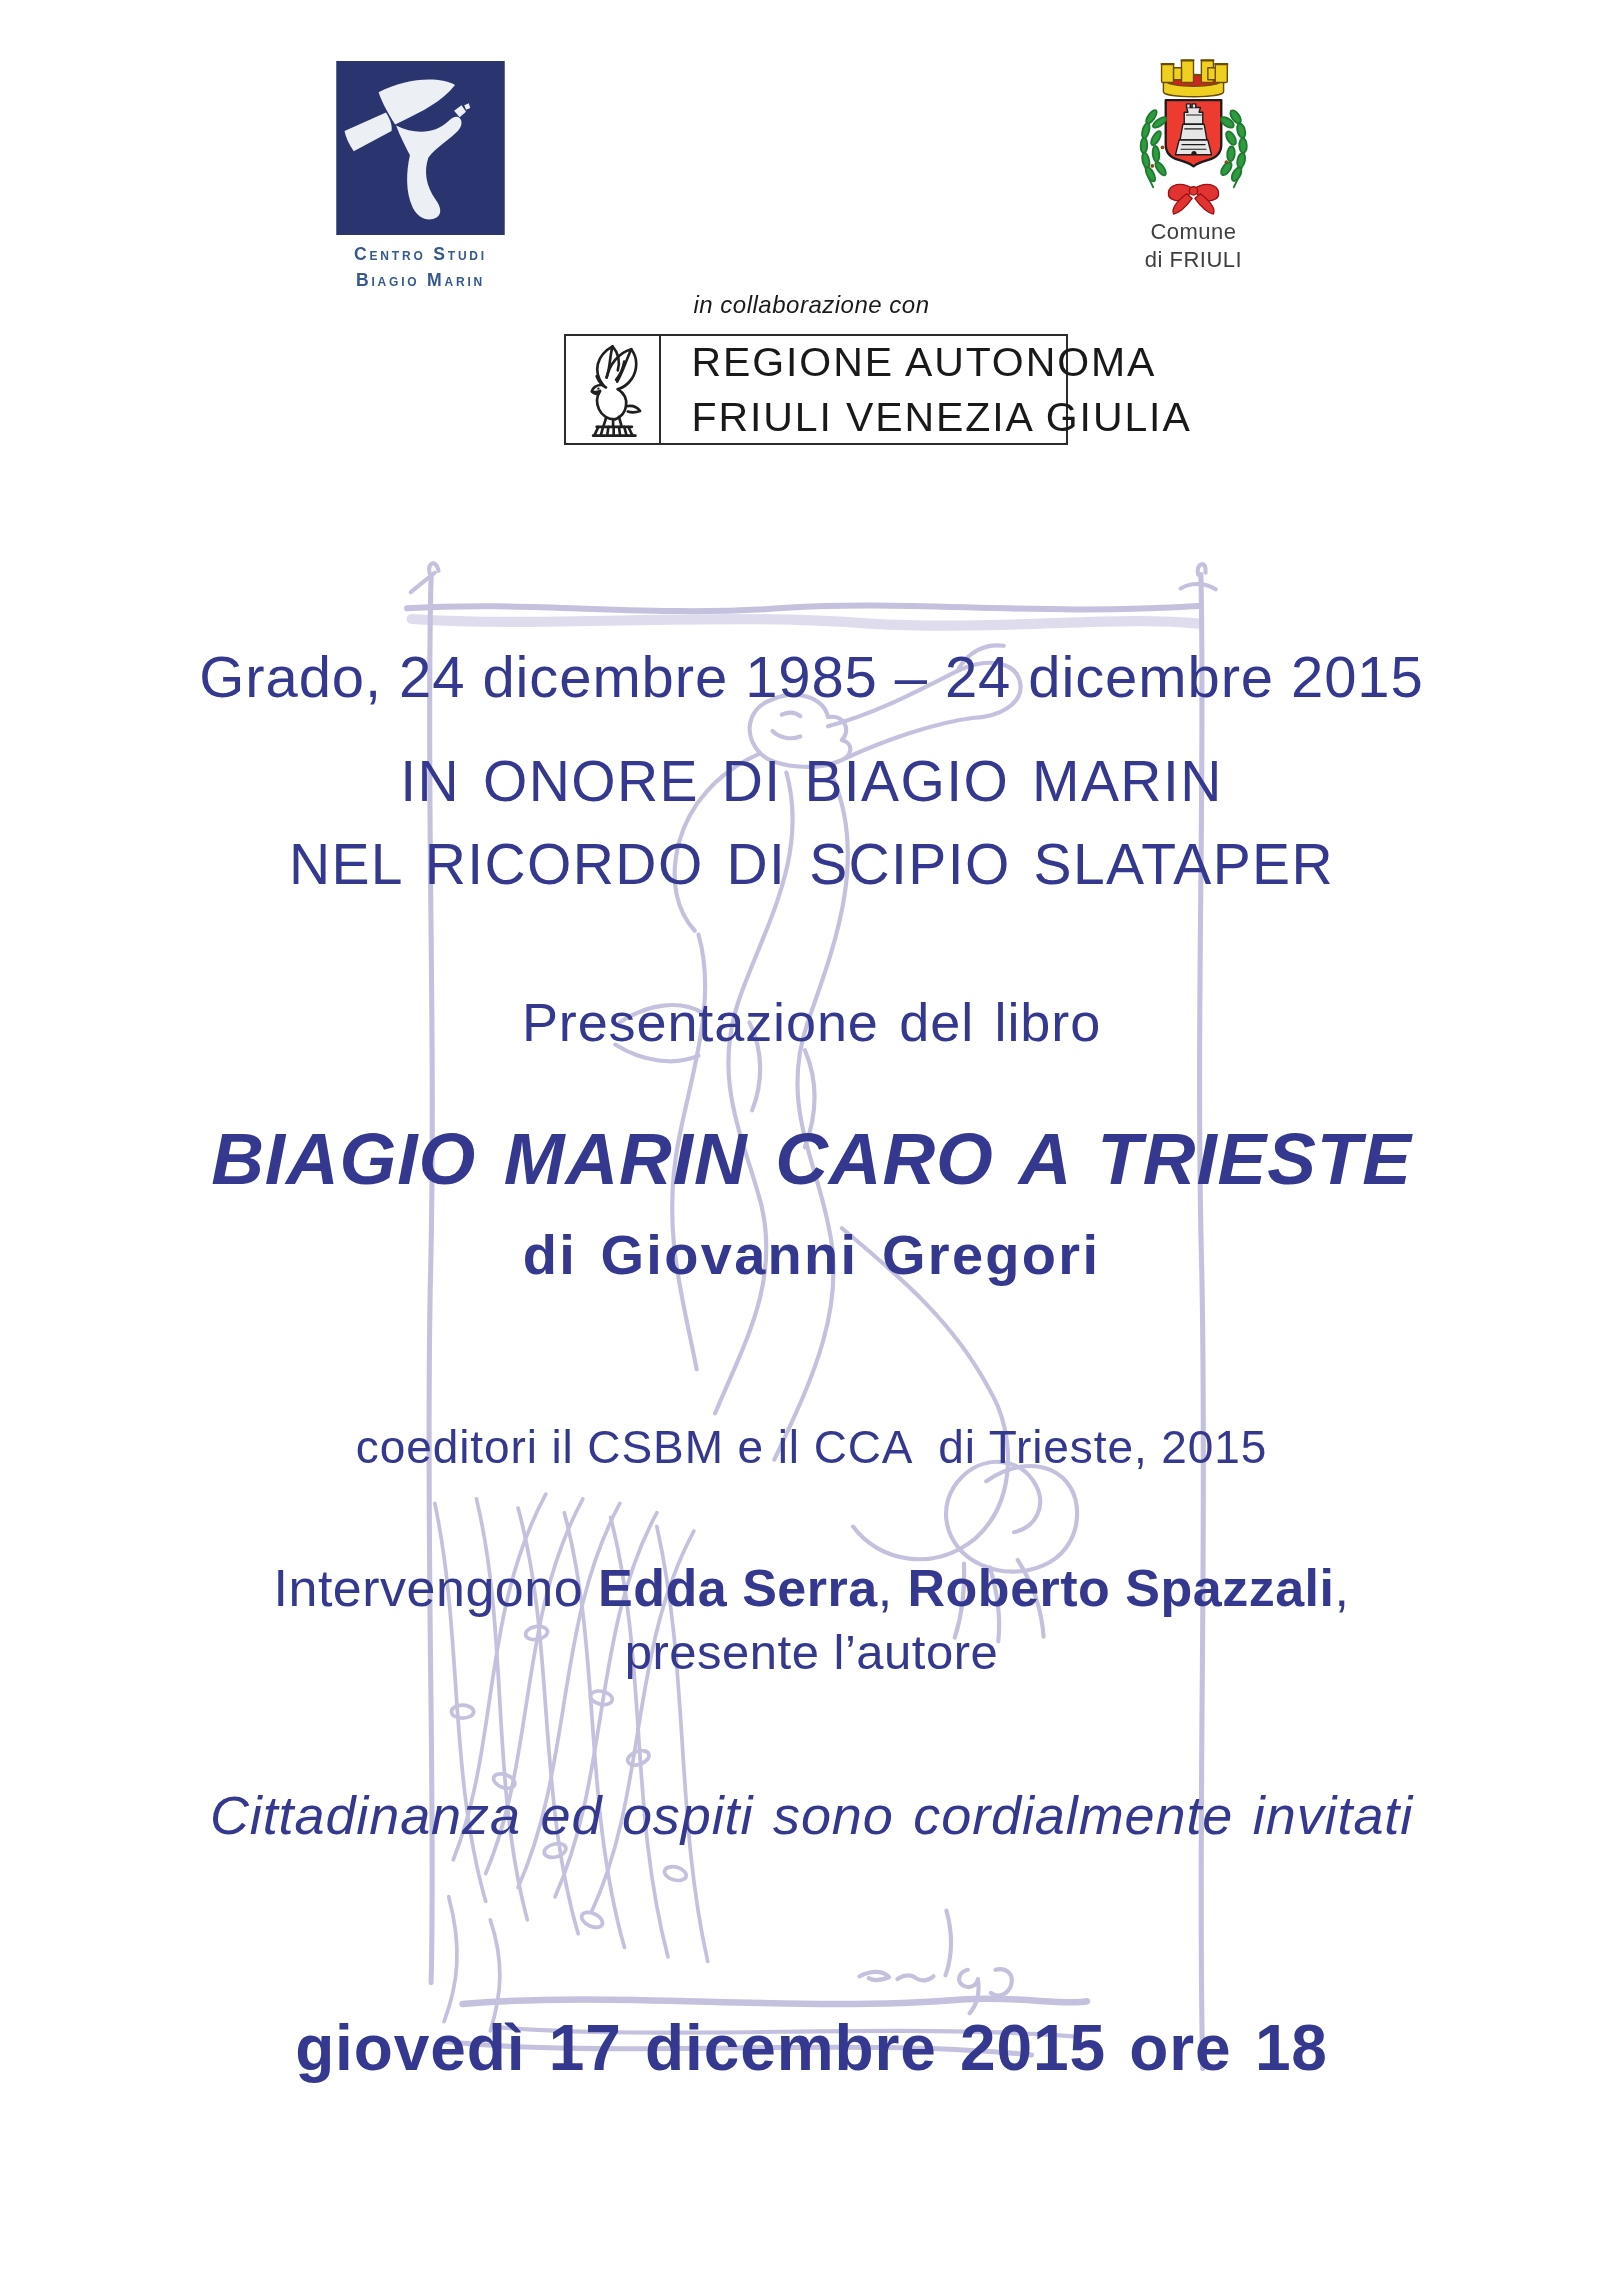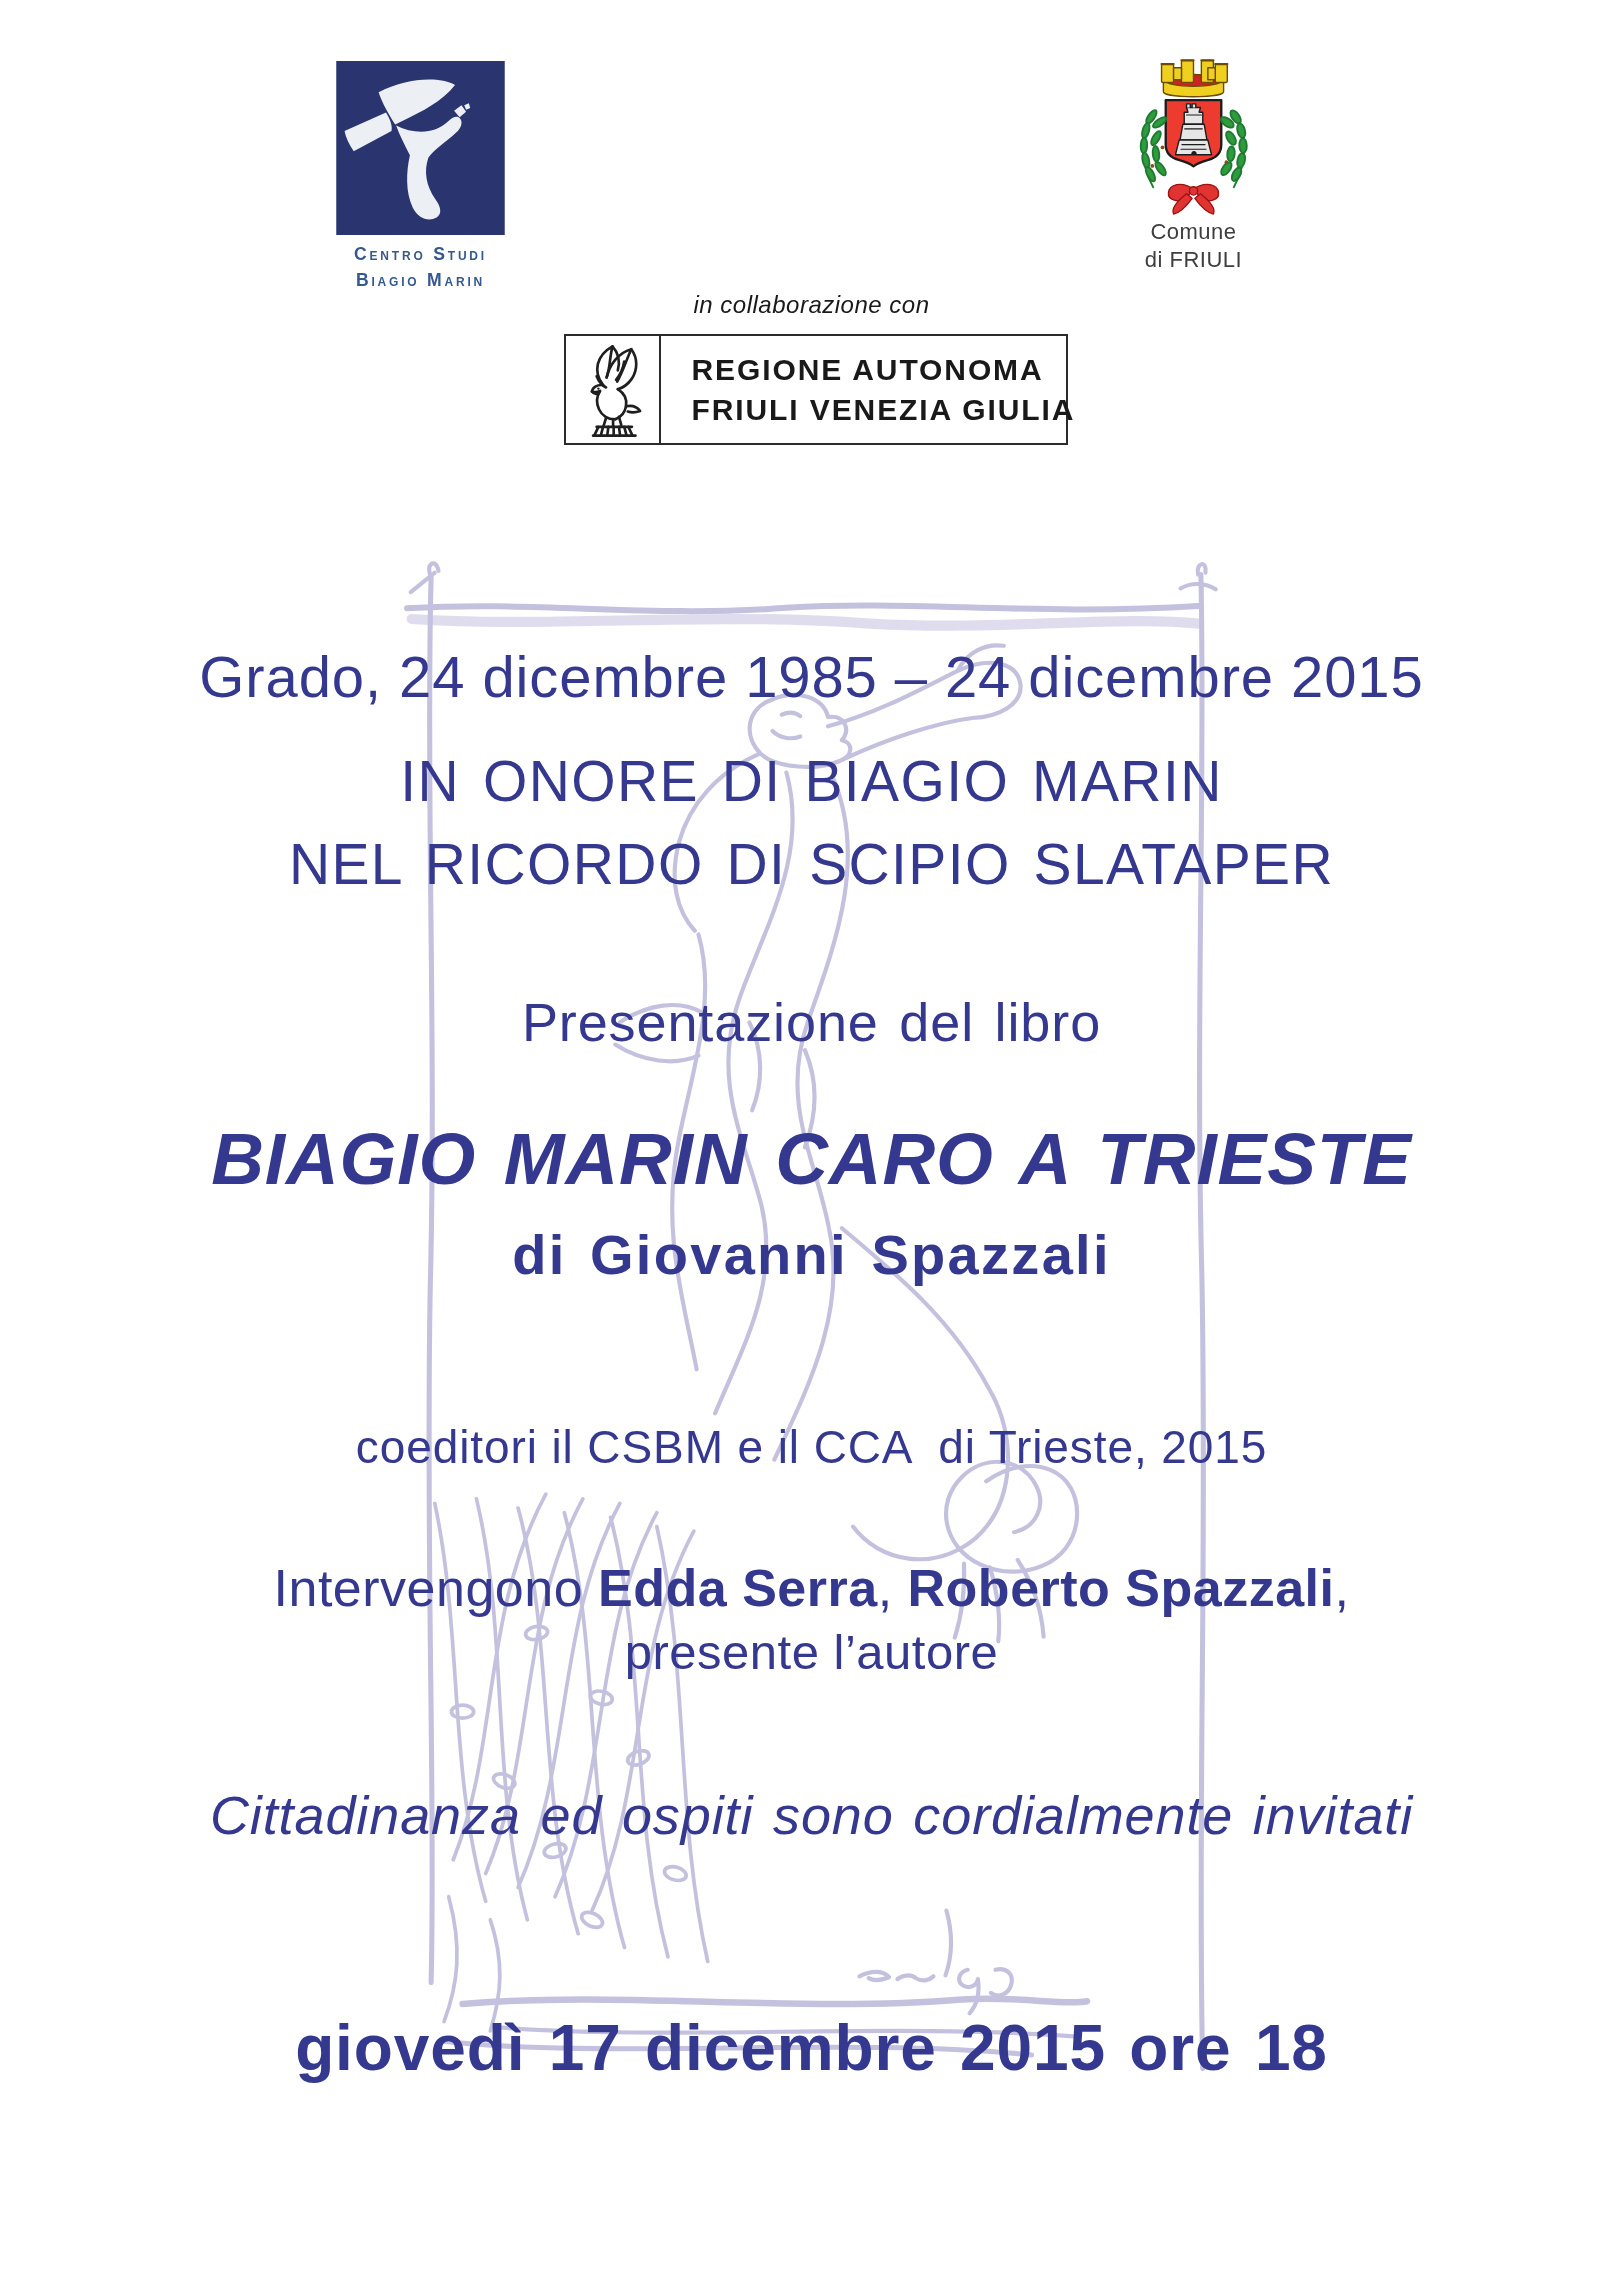--- a/index.html
+++ b/index.html
@@ -39,21 +39,21 @@
   .collab{
     position:absolute;left:0;top:291px;width:100%;z-index:2;
     text-align:center;font-style:italic;font-size:24px;color:#1a1a1a;letter-spacing:0.5px;
   }
   .fvgbox{
     position:absolute;left:564px;top:334px;width:504px;height:111px;z-index:2;
     border:2.3px solid #2b2b2b;background:#fff;display:flex;align-items:stretch;
   }
   .fvgbox .eaglecell{width:112px;border-right:2.3px solid #2b2b2b;display:flex;align-items:center;justify-content:center;}
   .fvgbox .textcell{flex:1;display:flex;flex-direction:column;justify-content:center;padding-left:30.5px;}
-  .fvgbox .fvgline{font-size:30px;letter-spacing:1.9px;color:#191919;line-height:1.32;font-weight:700;white-space:nowrap;}
+  .fvgbox .fvgline{font-size:41px;letter-spacing:1.9px;color:#191919;line-height:1.32;font-weight:400;white-space:nowrap;}
   
   .line{
     position:absolute;left:0;width:100%;z-index:2;
     text-align:center;color:var(--blue);line-height:1;white-space:pre-wrap;
   }
   .l-date      {top:648px;font-size:58px;letter-spacing:0.9px;}
   .l-honor1    {top:753px;font-size:57px;letter-spacing:1.4px;word-spacing:5.6px;}
   .l-honor2    {top:836px;font-size:57px;letter-spacing:1.4px;word-spacing:5.6px;}
   .l-pres      {top:995px;font-size:54px;letter-spacing:0.9px;word-spacing:4.6px;}
   .l-title     {top:1122px;font-size:73px;font-weight:bold;font-style:italic;letter-spacing:0.9px;word-spacing:6.5px;}
@@ -262,21 +262,21 @@
       <div class="fvgline">REGIONE AUTONOMA</div>
       <div class="fvgline">FRIULI VENEZIA GIULIA</div>
     </div>
   </div>
 
   <div class="line l-date">Grado, 24 dicembre 1985 – 24 dicembre 2015</div>
   <div class="line l-honor1">IN ONORE DI BIAGIO MARIN</div>
   <div class="line l-honor2">NEL RICORDO DI SCIPIO SLATAPER</div>
   <div class="line l-pres">Presentazione del libro</div>
   <div class="line l-title">BIAGIO MARIN CARO A TRIESTE</div>
-  <div class="line l-author">di Giovanni Spazzali</div>
+  <div class="line l-author">di Giovanni Gregori</div>
   <div class="line l-pub2">coeditori il CSBM e il CCA  di Trieste, 2015</div>
   <div class="line l-speakers"><span>Intervengono </span><b>Edda Serra</b><span>, </span><b>Roberto Spazzali</b><span>,</span></div>
   <div class="line l-presente">presente l’autore</div>
   <div class="line l-invite">Cittadinanza ed ospiti sono cordialmente invitati</div>
   <div class="line l-venue2">giovedì 17 dicembre 2015 ore 18</div>
 
 </div>
 
 
 </body></html>

